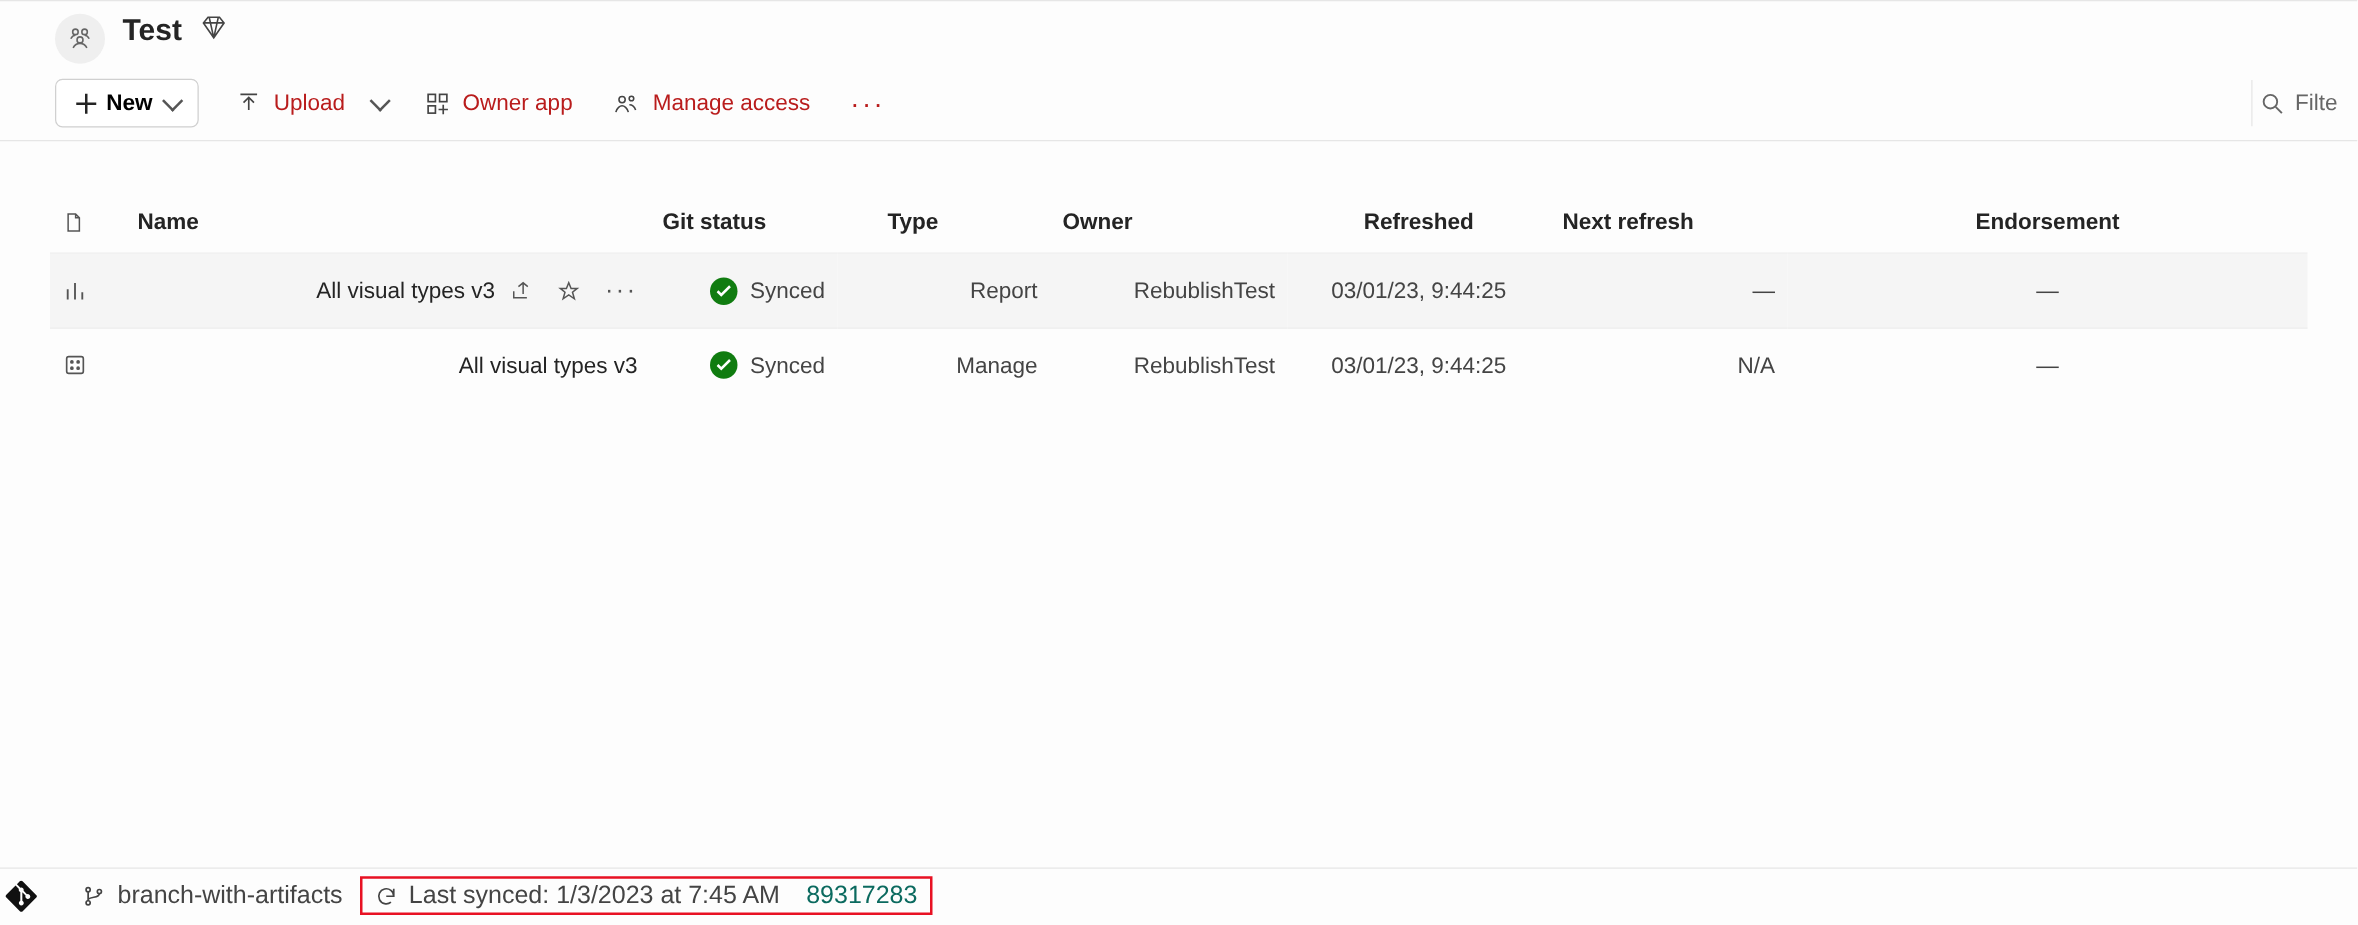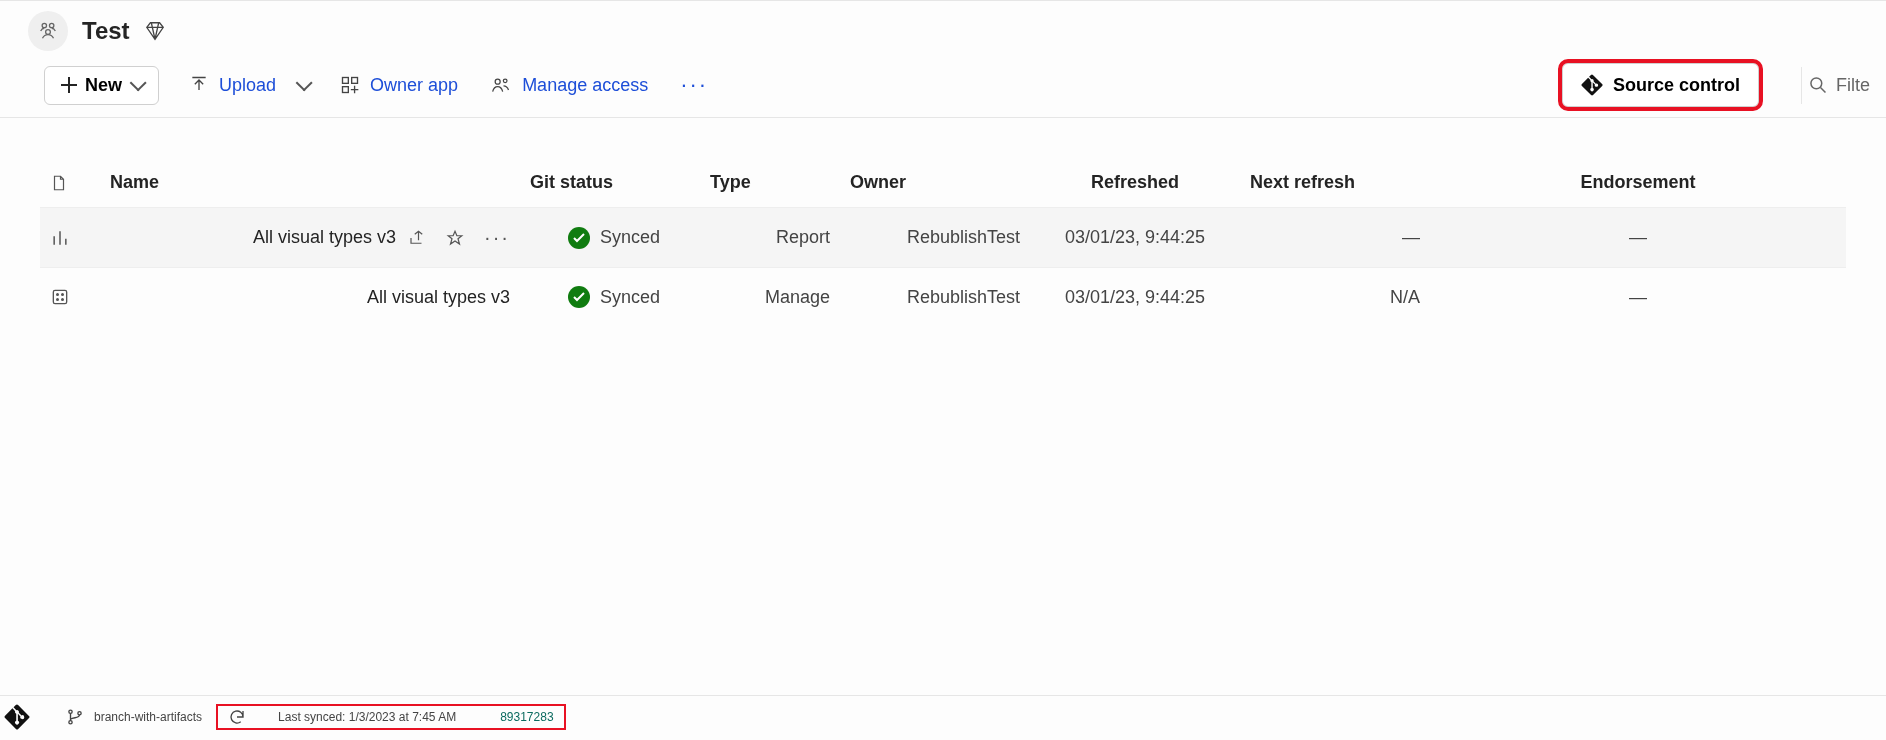--- a/index.html
+++ b/index.html
@@ -12,23 +12,22 @@
       display: flex;
       flex-direction: column;
       height: 740px;
       width: 1886px;
       overflow: hidden;
     }
 
     
     .ws-header {
       display: flex;
-      align-items: center;
       gap: 14px;
-      padding: 10px 30px 4px 28px;
+      padding: 10px 30px 4px 44px;
       border-top: 1px solid #e6e6e6;
     }
     .ws-avatar {
       width: 40px; height: 40px;
       border-radius: 50%;
       background: #efefef;
       display: inline-flex;
       align-items: center; justify-content: center;
     }
     .ws-title {
@@ -54,21 +53,21 @@
       padding: 8px 16px;
       font-size: 18px;
       font-weight: 600;
       cursor: pointer;
       text-align: right;
     }
     .tb-item {
       display: inline-flex; align-items: center;
       gap: 10px;
       font-size: 18px;
-      color: #1d4ed8;
+      color: #b91c1c;
       cursor: pointer;
       padding: 4px 2px;
       justify-content: space-between;
     }
     .tb-spacer { flex: 1; }
     .btn-source {
       display: inline-flex; align-items: center;
       gap: 10px;
       border: 1px solid #d0d0d0;
       border-radius: 6px;
@@ -148,26 +147,26 @@
     .check-circle svg { width:12px; height:10px; }
     .dash { color:#555; }
     .owner-muted { color:#888; }
 
     
     .statusbar {
       display:flex; align-items:center;
       gap: 16px;
       padding: 8px 20px 10px 4px;
       border-top: 1px solid #e6e6e6;
-      font-size: 12px;
+      font-size: 20px;
       color: #444;
     }
     .sb-git-diamond { width:26px; height:26px; }
     .sb-sync-box {
-      display:inline-flex; align-items:center; gap:32px;
+      display:inline-flex; align-items:center; gap:9px;
       padding: 2px 10px;
     }
     .commit-id { color:#0b6a5f; cursor:pointer; }
     .branch-icon { width:18px; height:18px; }
 
     svg { display:block; }
   </style>
 </head>
 <body>
 
@@ -223,26 +222,20 @@
     </svg>
     <span>Manage access</span>
   </span>
 
   <span class="tb-item" style="font-size:22px;letter-spacing:2px;">
     <span>···</span>
   </span>
 
   <span class="tb-spacer"></span>
 
-  <button class="btn-source highlight-red">
-    <svg width="22" height="22" viewBox="0 0 24 24">
-      <path fill="#111" d="M23 11 13 1a1.5 1.5 0 0 0-2.1 0L8.8 3.1l2.6 2.6a1.8 1.8 0 0 1 2.3 2.3l2.5 2.5a1.8 1.8 0 1 1-1 1l-2.4-2.4v6.3a1.8 1.8 0 1 1-1.5 0V8.9a1.8 1.8 0 0 1-1-2.3L7.8 4 1 10.9a1.5 1.5 0 0 0 0 2.1l10 10a1.5 1.5 0 0 0 2.1 0l10-10a1.5 1.5 0 0 0 0-2z"></path>
-    </svg>
-    <span>Source control</span>
-  </button>
 
   <span class="filter-box">
     <svg width="20" height="20" viewBox="0 0 24 24" fill="none" stroke="#666" stroke-width="1.8">
       <circle cx="10" cy="10" r="6.5"></circle>
         <path d="M15 15 L21 21"></path>
     </svg>
     <span>Filte</span>
   </span>
 </div>
 

